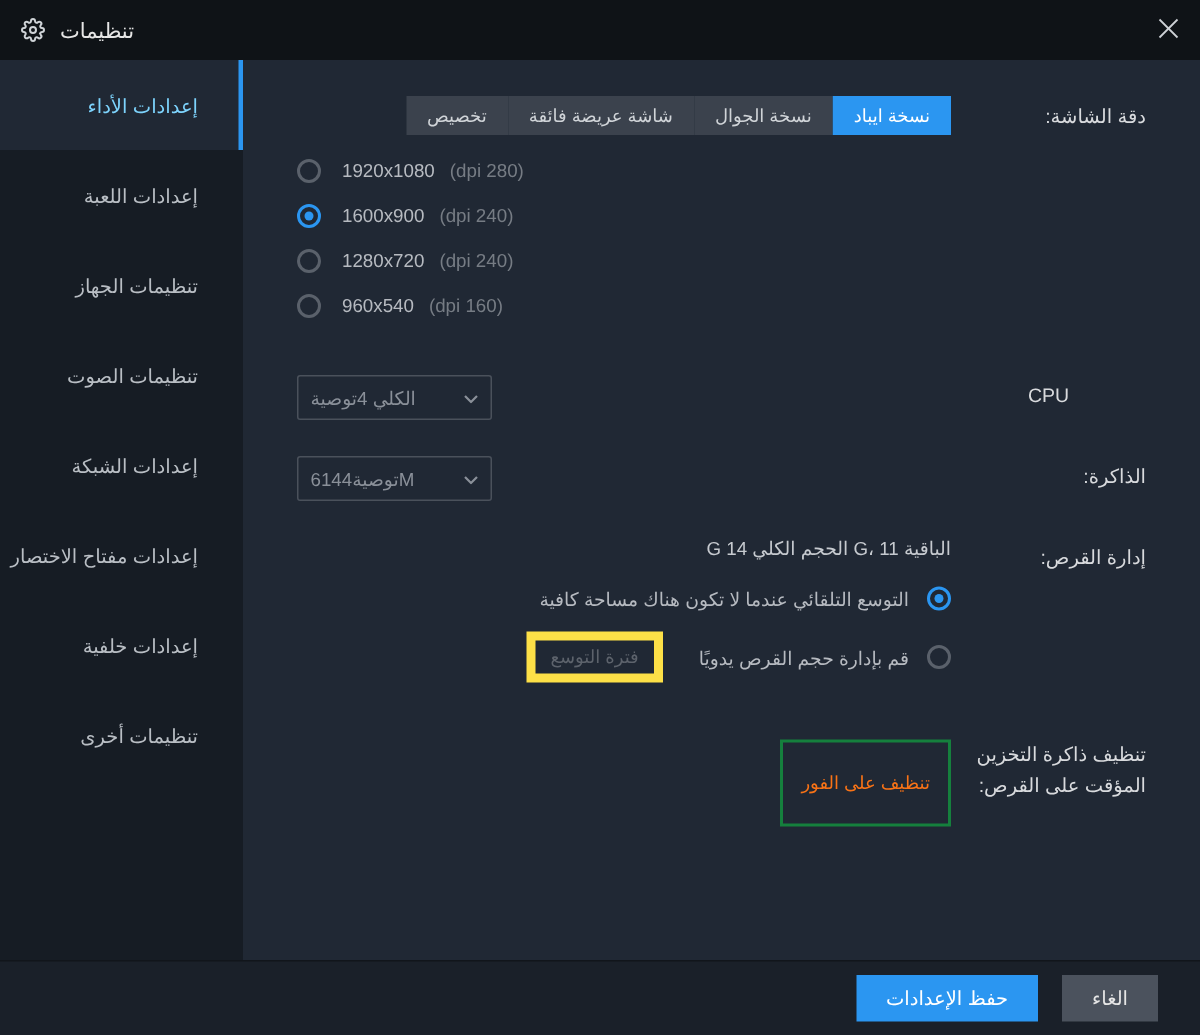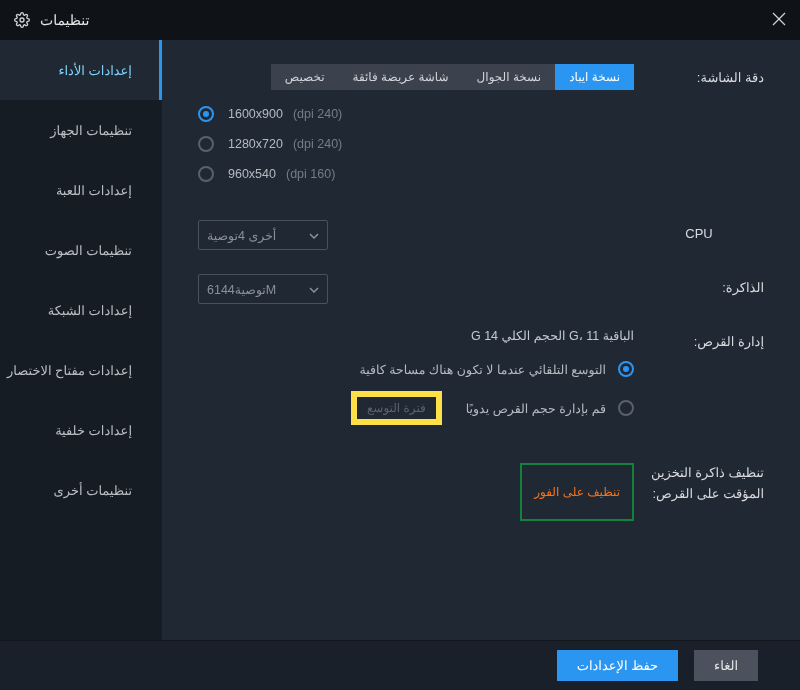--- a/index.html
+++ b/index.html
@@ -115,21 +115,21 @@
   }
   .clean-btn {
     padding: 20px 12px; font-size: 12px; color: #f97316;
     border: 2px solid #15803d; display: inline-block;
     cursor: pointer;
   }
   .label-col.wrap { padding-top: 0; line-height: 1.6; }
   .footer {
     height: 50px; display: flex; align-items: center;
     justify-content: flex-end; gap: 16px;
-    padding: 0 42px; background: #1a2029;
+    padding: 0 28px; background: #1a2029;
     border-top: 1px solid #11151b;
   }
   .btn {
     padding: 8px 20px; font-size: 13px; cursor: pointer;
     border: none;
   }
   .btn-primary { background: #2b96f1; color: #fff; }
   .btn-secondary { background: #4b525d; color: #e6e6e6; }
 </style>
 </head>
@@ -152,24 +152,24 @@
     </svg>
   </span>
 </div>
 
 <div class="body">
   <div class="sidebar">
     <div class="sidebar-item active">
         <span>إعدادات الأداء</span>
       </div>
     <div class="sidebar-item">
+        <span>إعدادات اللعبة</span>
+      </div>
+    <div class="sidebar-item">
         <span>تنظيمات الجهاز</span>
-      </div>
-    <div class="sidebar-item">
-        <span>إعدادات اللعبة</span>
       </div>
     <div class="sidebar-item">
         <span>تنظيمات الصوت</span>
       </div>
     <div class="sidebar-item">
         <span>إعدادات الشبكة</span>
       </div>
     <div class="sidebar-item">
         <span>إعدادات مفتاح الاختصار</span>
       </div>
@@ -186,20 +186,27 @@
     <div class="row">
       <div class="label-col">دقة الشاشة:</div>
       <div class="field-col">
         <div class="tabs">
           <div class="tab active">نسخة ايباد</div>
           <div class="tab">نسخة الجوال</div>
           <div class="tab">شاشة عريضة فائقة</div>
           <div class="tab">تخصيص</div>
         </div>
         <div class="radios">
+          <div class="radio-line">
+            <span class="radio-circle"></span>
+            <span class="radio-text">
+                <span>1920x1080</span>
+                <span class="dpi">(dpi 280)</span>
+              </span>
+          </div>
           <div class="radio-line sel">
             <span class="radio-circle"></span>
             <span class="radio-text">
                 <span>1600x900</span>
                 <span class="dpi">(dpi 240)</span>
               </span>
           </div>
           <div class="radio-line">
             <span class="radio-circle"></span>
             <span class="radio-text">
@@ -215,21 +222,21 @@
               </span>
           </div>
         </div>
       </div>
     </div>
 
     <div class="row">
       <div class="label-col" style="direction:ltr;text-align:center">CPU</div>
       <div class="field-col">
         <div class="select">
-          <span>أخرى 4توصية</span>
+          <span>الكلي 4توصية</span>
           <span class="chev">
             <svg width="10" height="6" viewBox="0 0 10 6" fill="none" stroke="#8a9099" stroke-width="1.5">
                 <path d="M1 1l4 4 4-4"></path>
               </svg>
           </span>
         </div>
       </div>
     </div>
 
     <div class="row">

